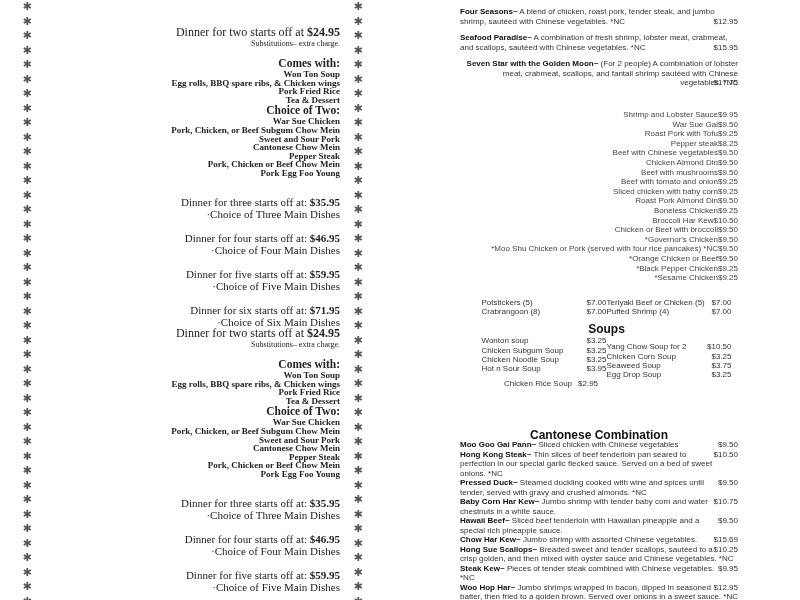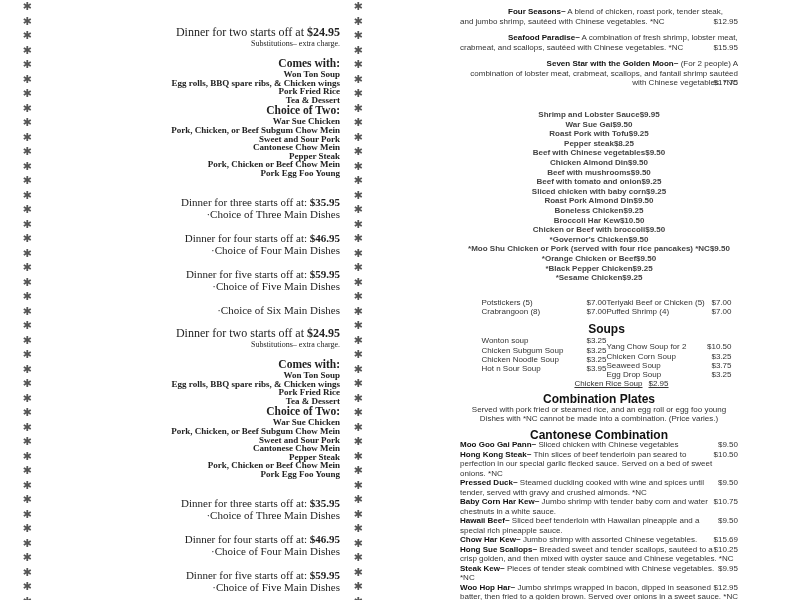--- a/index.html
+++ b/index.html
@@ -13,24 +13,24 @@
   .lp-title{font-size:12px;line-height:13px;}
   .lp-title b{font-weight:bold;}
   .lp-sub{font-size:8px;line-height:10px;}
   .lp-head{font-size:11.5px;font-weight:bold;line-height:13px;margin-top:8px;}
   .lp-item{font-size:9px;line-height:8.6px;font-weight:bold;}
   .lp-pack{margin-top:12px;}
   .lp-pack .t{font-size:11px;line-height:12px;}
   .lp-pack .c{font-size:11px;line-height:12px;}
   .right-page{position:absolute;left:460px;top:0;width:280px;height:600px;font-size:8px;color:#333;}
   .sp{position:absolute;left:0;width:278px;line-height:9.5px;}
-  .sp b{color:#111;margin-left:48px;}
+  .sp b{color:#111;}
   .sp .price{position:absolute;right:0;bottom:0;}
   .menu-list{position:absolute;left:0;top:110px;width:278px;}
-  .menu-row{display:flex;justify-content:center;font-size:8px;line-height:9.6px;color:#444;font-weight:bold;}
+  .menu-row{display:flex;justify-content:flex-end;font-size:8px;line-height:9.6px;color:#444;}
   .appz{position:absolute;top:298px;left:14px;width:265px;font-size:8px;color:#333;}
   .twocol{display:flex;justify-content:center;}
   .twocol .col{width:125px;}
   .mrow{display:flex;justify-content:space-between;line-height:9.2px;}
   .sechead{text-align:center;font-weight:bold;font-size:12px;color:#111;}
   .combo{position:absolute;top:395px;left:0;width:278px;text-align:center;font-size:8px;line-height:9.5px;color:#333;}
   .canto{position:absolute;top:430px;left:0;width:278px;font-size:8px;color:#333;}
   .canto-item{line-height:9.5px;position:relative;}
   .canto-item .price{float:right;}
   .canto-item b{color:#111;}
@@ -150,20 +150,21 @@
     </div>
     <div class="lp-pack">
       <div class="t"><span>Dinner for four starts off at:</span> <b>$46.95</b></div>
       <div class="c">·Choice of Four Main Dishes</div>
     </div>
     <div class="lp-pack">
       <div class="t"><span>Dinner for five starts off at:</span> <b>$59.95</b></div>
       <div class="c">·Choice of Five Main Dishes</div>
     </div>
     <div class="lp-pack">
+      <div class="t"><span>Dinner for six starts off at:</span> <b>$71.95</b></div>
       <div class="c">·Choice of Six Main Dishes</div>
     </div>
   </div>
 
   <div class="lp-block" style="top:315px;">
     <div class="lp-title"><span>Dinner for two starts off at</span> <b>$24.95</b></div>
     <div class="lp-sub">Substitutions– extra charge.</div>
     <div class="lp-head">Comes with:</div>
     <div class="lp-item">Won Ton Soup</div>
     <div class="lp-item">Egg rolls, BBQ spare ribs, &amp; Chicken wings</div>
@@ -340,31 +341,26 @@
           <div class="mrow">
             <span>Seaweed Soup</span>
             <span>$3.75</span>
           </div>
           <div class="mrow">
             <span>Egg Drop Soup</span>
             <span>$3.25</span>
           </div>
         </div>
     </div>
-    <div style="display:flex;justify-content:center;gap:6px;margin-left:30px;text-decoration:underline;">
+    <div style="display:flex;justify-content:flex-start;gap:6px;margin-left:30px;">
       <span>Chicken Rice Soup</span>
       <span>$2.95</span>
     </div>
   </div>
 
-  <div class="combo">
-    <div class="sechead">Combination Plates</div>
-    <div>Served with pork fried or steamed rice, and an egg roll or egg foo young</div>
-    <div>Dishes with *NC cannot be made into a combination. (Price varies.)</div>
-  </div>
 
   <div class="canto">
     <div class="sechead" style="line-height:10px">Cantonese Combination</div>
     <div id="canto-list">
         <div class="canto-item"><span class="price">$9.50</span><b>Moo Goo Gai Pann~</b><span> Sliced chicken with Chinese vegetables</span></div>
         <div class="canto-item"><span class="price">$10.50</span><b>Hong Kong Steak~</b><span> Thin slices of beef tenderloin pan seared to perfection in our special garlic flecked sauce. Served on a bed of sweet onions. *NC</span></div>
         <div class="canto-item"><span class="price">$9.50</span><b>Pressed Duck~</b><span> Steamed duckling cooked with wine and spices until tender, served with gravy and crushed almonds. *NC</span></div>
         <div class="canto-item"><span class="price">$10.75</span><b>Baby Corn Har Kew~</b><span> Jumbo shrimp with tender baby corn and water chestnuts in a white sauce.</span></div>
         <div class="canto-item"><span class="price">$9.50</span><b>Hawaii Beef~</b><span> Sliced beef tenderloin with Hawaiian pineapple and a special rich pineapple sauce.</span></div>
         <div class="canto-item"><span class="price">$15.69</span><b>Chow Har Kew~</b><span> Jumbo shrimp with assorted Chinese vegetables.</span></div>

